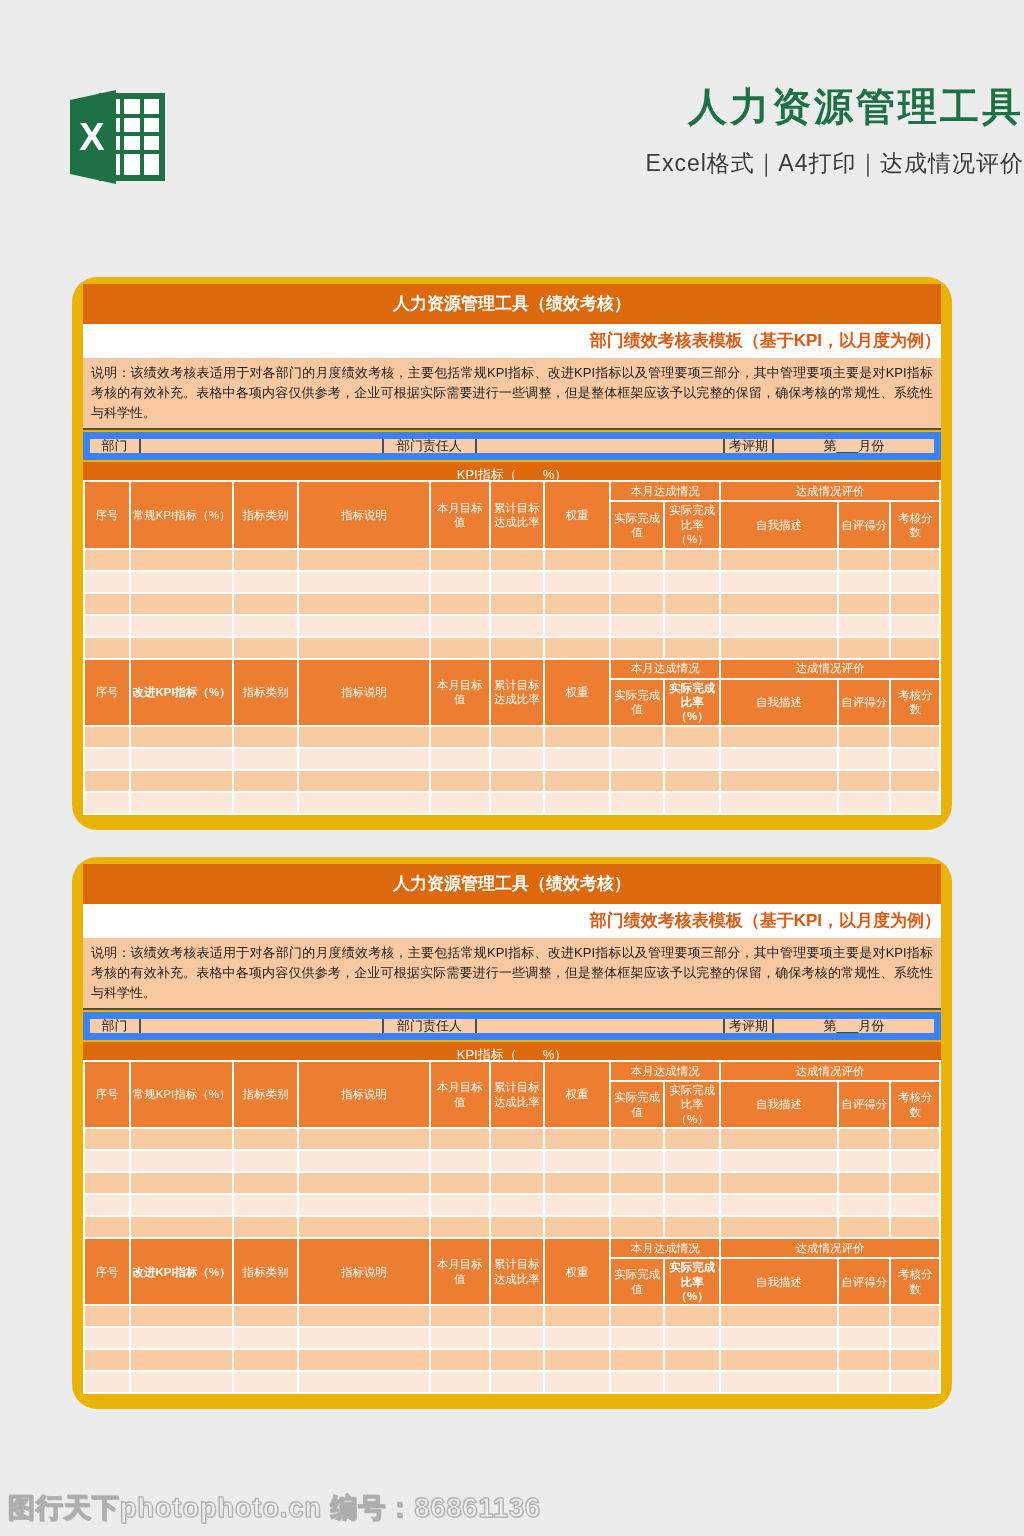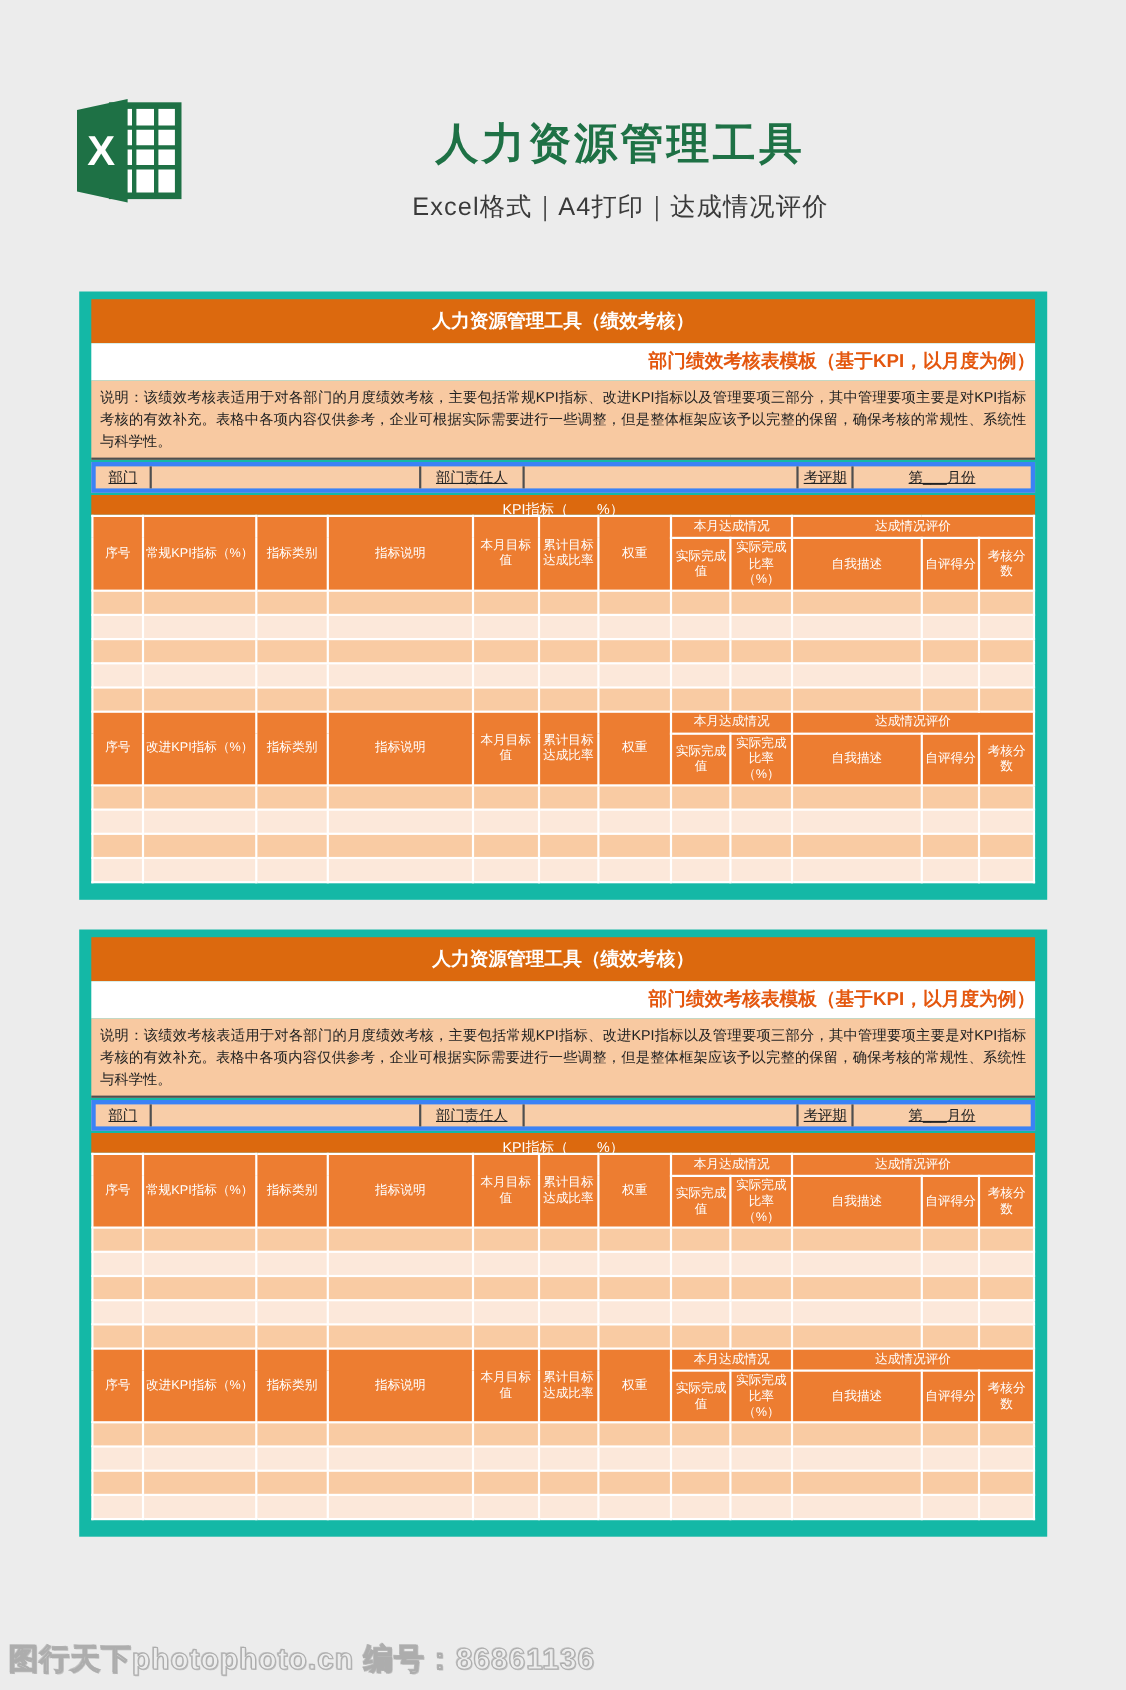--- a/index.html
+++ b/index.html
@@ -8,69 +8,70 @@
     height:1536px;
     background:#ECECEC;
     font-family:"Liberation Sans", sans-serif;
     position:relative;
     overflow:hidden;
   }
 
   
   .site-header { position:relative; height:265px; }
   .excel-icon { position:absolute; left:64px; top:88px; width:104px; height:98px; }
-  .titles { position:absolute; left:0; right:0; top:104px; text-align:center; padding-left:104px; }
+  .titles { position:absolute; left:0; right:0; top:80px; text-align:right; padding-left:104px; }
   .page-title {
     font-size:39px; font-weight:bold; color:#1E7145; letter-spacing:3px;
   }
   .page-subtitle {
     margin-top:14px; font-size:23px; color:#3A3A3A; letter-spacing:1px;
   }
 
   
   .panel {
-    width:880px; margin:0 auto; background:#14b8a6;
+    width:880px; margin:12px auto; background:#eab308;
     padding:7px 11px 15px 11px;
+    border-radius:25px;
   }
   .panel + .panel { margin-top:27px; }
 
   .bar {
     background:#DC690E; color:#fff; text-align:center;
   }
   .main-bar { height:40px; line-height:40px; font-size:17px; font-weight:bold; }
   .panel-subtitle {
     height:34px; line-height:34px; text-align:right;
     color:#E4570E; font-size:17px; font-weight:bold; background:#fff;
   }
   .note {
     background:#F8C9A1; color:#222; font-size:13px; line-height:1.55;
     padding:5px 8px; text-align:justify;
     border-bottom:2px solid #4F4F4F;
   }
   .info-row {
-    display:flex; margin-top:2px; border:4px solid #3b82f6;
-    background:#F8CDA8; height:28px; font-size:13px; color:#222;text-decoration:underline;
+    display:flex; margin-top:2px; border:7px solid #3b82f6;
+    background:#F8CDA8; height:28px; font-size:13px; color:#222;
   }
   .info-row .cell {
     display:flex; align-items:center; justify-content:center;
     border-left:2px solid #4F4F4F; height:100%;
   }
   .info-row .cell:first-child { border-left:none; }
   .kpi-bar { margin-top:2px; height:18px; line-height:25px; font-size:13px; }
 
   table { width:100%; border-collapse:collapse; table-layout:fixed; margin-top:0; }
   th, td { border:2px solid #fff; }
   thead th {
     background:#ED7D31; color:#fff; font-weight:normal;
     font-size:11.5px; line-height:1.25; padding:1px 1px; text-align:center;
     vertical-align:middle;
   }
   thead tr.group-row th { height:20px; }
   thead tr.sub-row th { height:32px; }
-  thead th.em { font-weight:normal; }
+  thead th.em { font-weight:bold; }
   tbody td { height:22px; }
   tbody tr.a td { background:#F9CBA3; }
   tbody tr.b td { background:#FCE8DA; }
 
   
   .watermark {
     position:absolute; left:8px; top:1490px;
     font-size:27px; font-weight:bold; letter-spacing:1px;
     color:#EDEDED;
     -webkit-text-stroke:1px #ADADAD;

